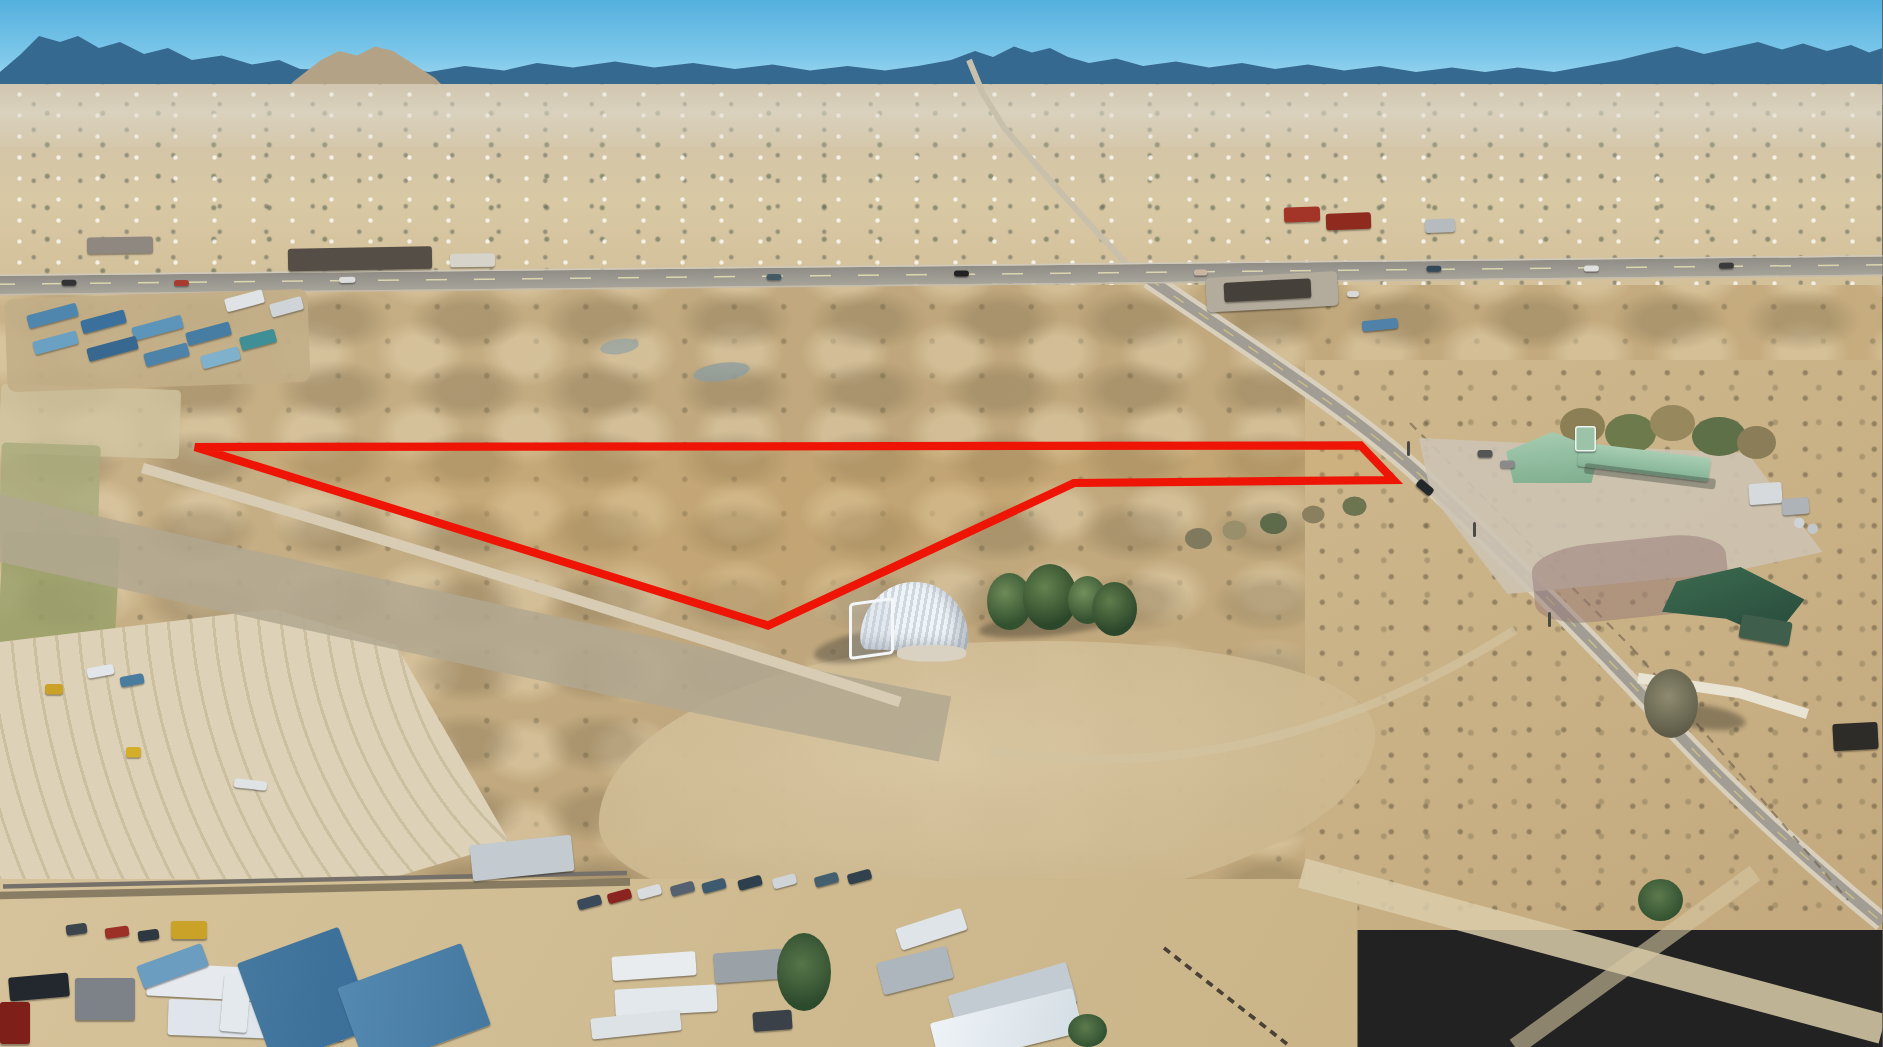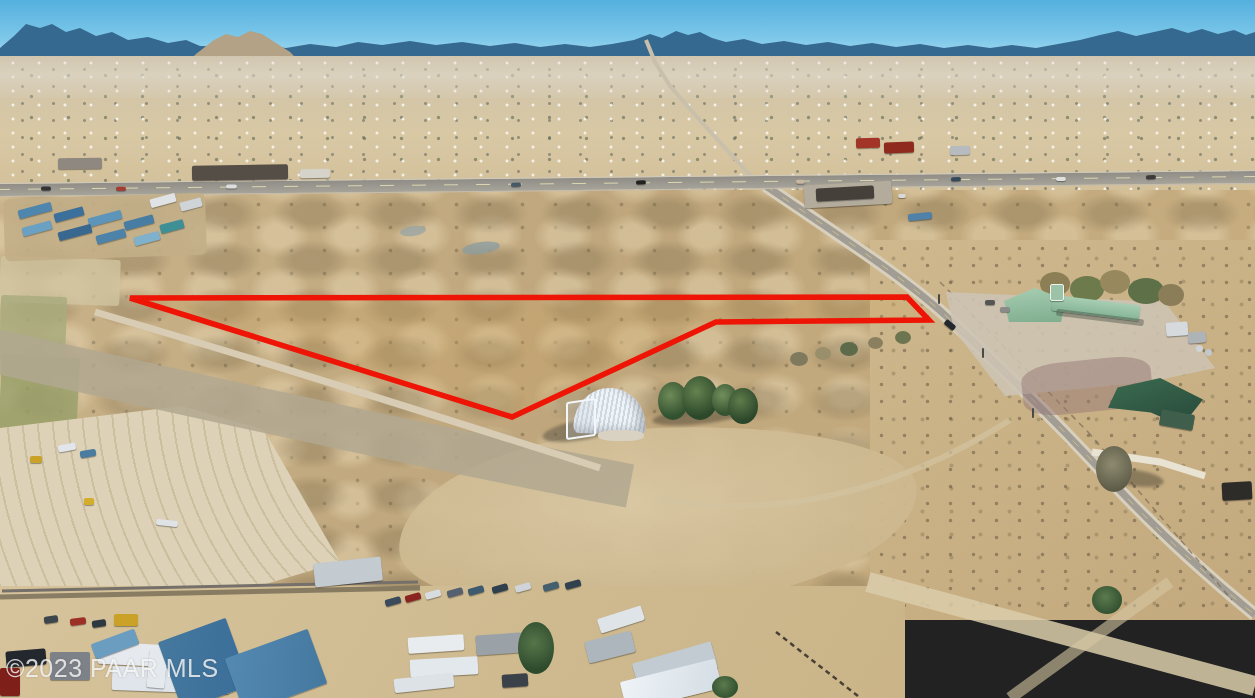--- a/index.html
+++ b/index.html
@@ -234,15 +234,14 @@
   <div class="veh" style="left:598px;top:612px;width:46px;height:15px;background:#dfe4e8;transform:rotate(-18deg);"></div>
   <div class="veh rib" style="left:586px;top:636px;width:48px;height:22px;background:#aeb6bd;transform:rotate(-14deg);"></div>
   <div class="veh rib" style="left:634px;top:652px;width:82px;height:28px;background:#c3cbd2;transform:rotate(-16deg);"></div>
   <div class="veh" style="left:622px;top:670px;width:98px;height:30px;background:linear-gradient(120deg,#eef3f7,#d4dde4);transform:rotate(-14deg);"></div>
   <div class="blob" style="left:712px;top:676px;width:26px;height:22px;background:radial-gradient(circle at 45% 40%,#5d7a4e,#30502f 75%);"></div>
 
   <svg class="lay" width="1255" height="698">
     <polygon fill="none" stroke-linejoin="miter" stroke-linecap="square" points="130,298 907,297 929,320 716,322 512,417" stroke="#ee1506" stroke-width="5.5"></polygon>
   </svg>
 
-  <div class="f wm">©2023 PAAR MLS</div>
 
 </div>
 
 </body></html>

